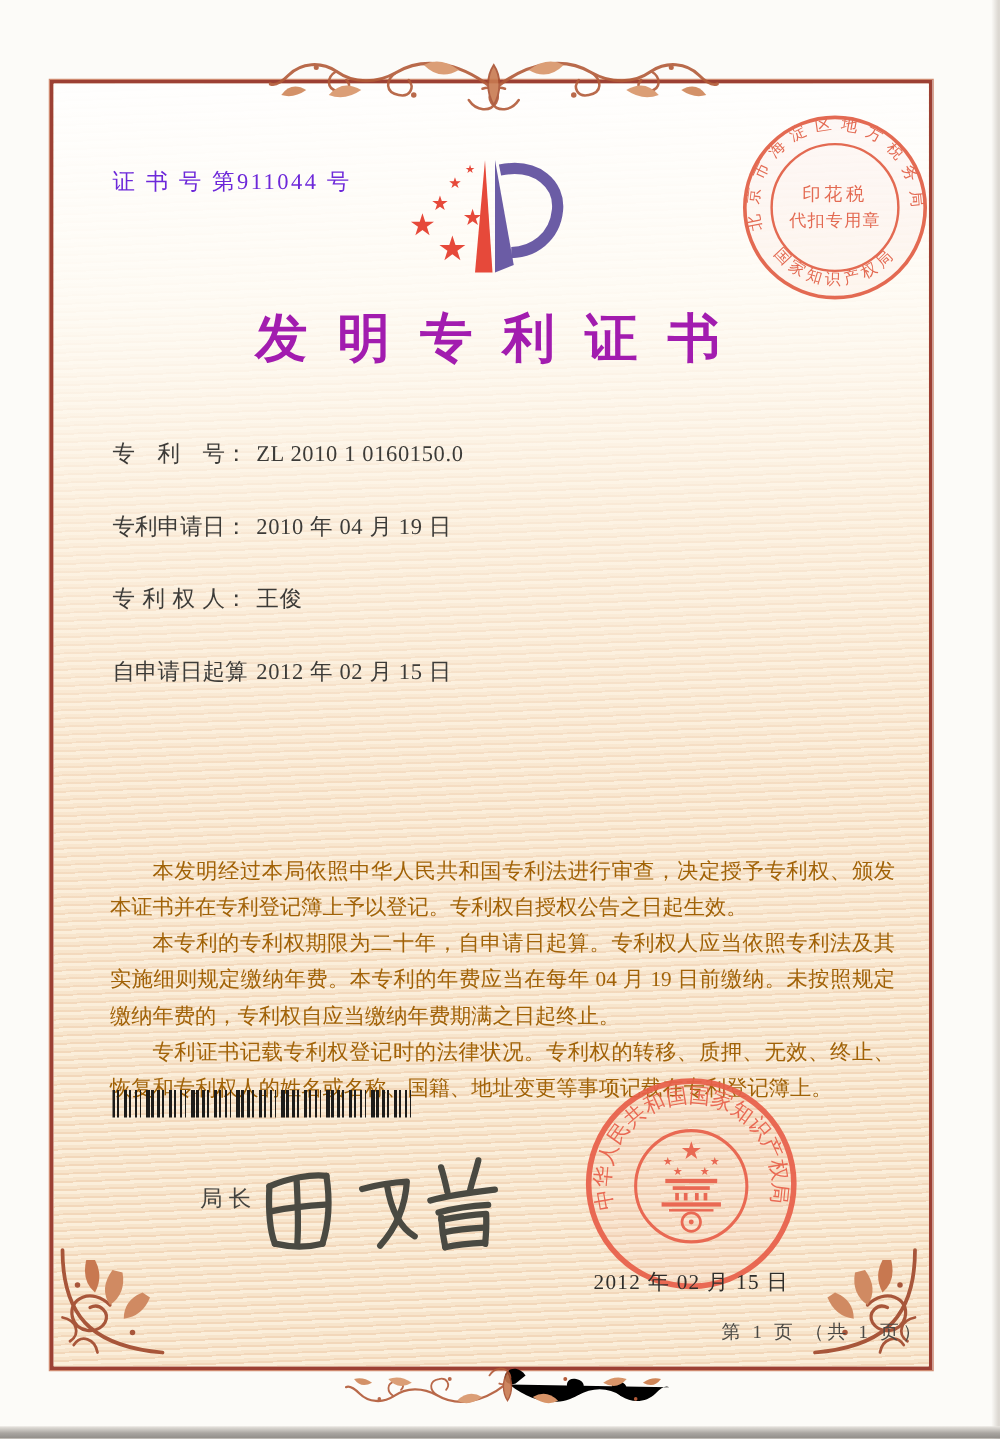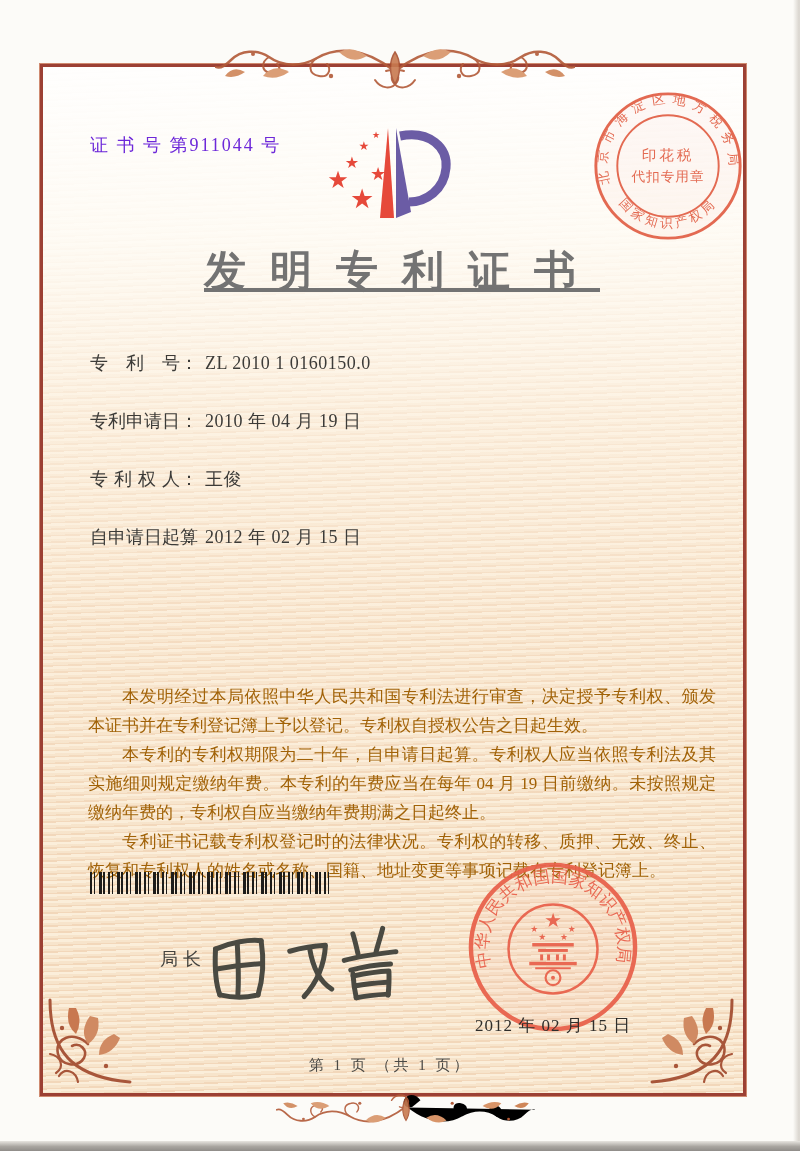--- a/index.html
+++ b/index.html
@@ -29,41 +29,41 @@
   .orn-top{left:215px;top:40px;width:360px;height:56px;z-index:3;}
   .orn-bottom{left:276px;top:1088px;width:260px;height:42px;z-index:3;transform:scaleY(-1);}
   .corner-br{left:636px;top:986px;width:100px;height:100px;z-index:2;}
   .corner-bl{left:46px;top:986px;width:100px;height:100px;z-index:2;transform:scaleX(-1);}
   
   .content{z-index:4;}
   .cert-no{left:90px;top:133px;font-size:18px;letter-spacing:2px;color:#6d28d9;z-index:4;}
   .logo{left:318px;top:110px;width:150px;height:118px;z-index:4;}
   .tax-stamp{left:590px;top:88px;width:156px;height:156px;z-index:4;opacity:.95;}
   .title{left:40px;top:243px;width:700px;text-align:center;font-size:42px;font-weight:bold;
-    letter-spacing:24px;text-indent:24px;color:#737373;z-index:4;text-decoration:underline;}
+    letter-spacing:24px;text-indent:24px;color:#a21caf;z-index:4;}
   .fields{left:90px;top:354px;width:620px;z-index:4;}
   .field-row{height:18px;line-height:18px;margin-bottom:40px;font-size:18px;white-space:nowrap;}
   .field-label{display:inline-block;width:90px;text-align:justify;text-align-last:justify;vertical-align:top;}
   .field-colon{display:inline-block;vertical-align:top;}
   .field-value{display:inline-block;margin-left:7px;vertical-align:top;letter-spacing:.5px;}
   .body-text{left:88px;top:682px;width:628px;font-size:17px;line-height:29px;
     text-align:justify;color:#a16207;z-index:4;}
   .body-text p{margin:0;text-indent:2em;}
   .barcode{left:90px;top:872px;width:242px;height:22px;z-index:4;
     background:repeating-linear-gradient(90deg,
       #1d1c1a 0 2px,rgba(0,0,0,0) 2px 4px,
       #1d1c1a 4px 5px,rgba(0,0,0,0) 5px 9px,
       #1d1c1a 9px 12px,rgba(0,0,0,0) 12px 13px,
       #1d1c1a 13px 15px,rgba(0,0,0,0) 15px 18px);}
   .sig-title{left:160px;top:947px;font-size:18px;letter-spacing:5px;color:#44433f;z-index:4;}
   .signature{left:198px;top:906px;width:230px;height:100px;z-index:4;}
   .seal{left:464px;top:858px;width:178px;height:178px;z-index:5;opacity:.93;}
   .seal-date{left:464px;top:1014px;width:178px;text-align:center;font-size:17px;
     letter-spacing:1px;color:#2f2e2b;z-index:6;}
-  .footer{left:40px;top:1056px;width:700px;text-align:center;font-size:15px;
+  .footer{left:40px;top:1056px;width:700px;text-align:right;font-size:15px;
     letter-spacing:3px;color:#4a4945;z-index:4;}
   .sr{position:absolute;width:1px;height:1px;overflow:hidden;opacity:0;pointer-events:none;}
 </style>
 </head>
 <body>
 
 <div class="abs frame">
   <div class="frame-interior"></div>
 </div>
 

